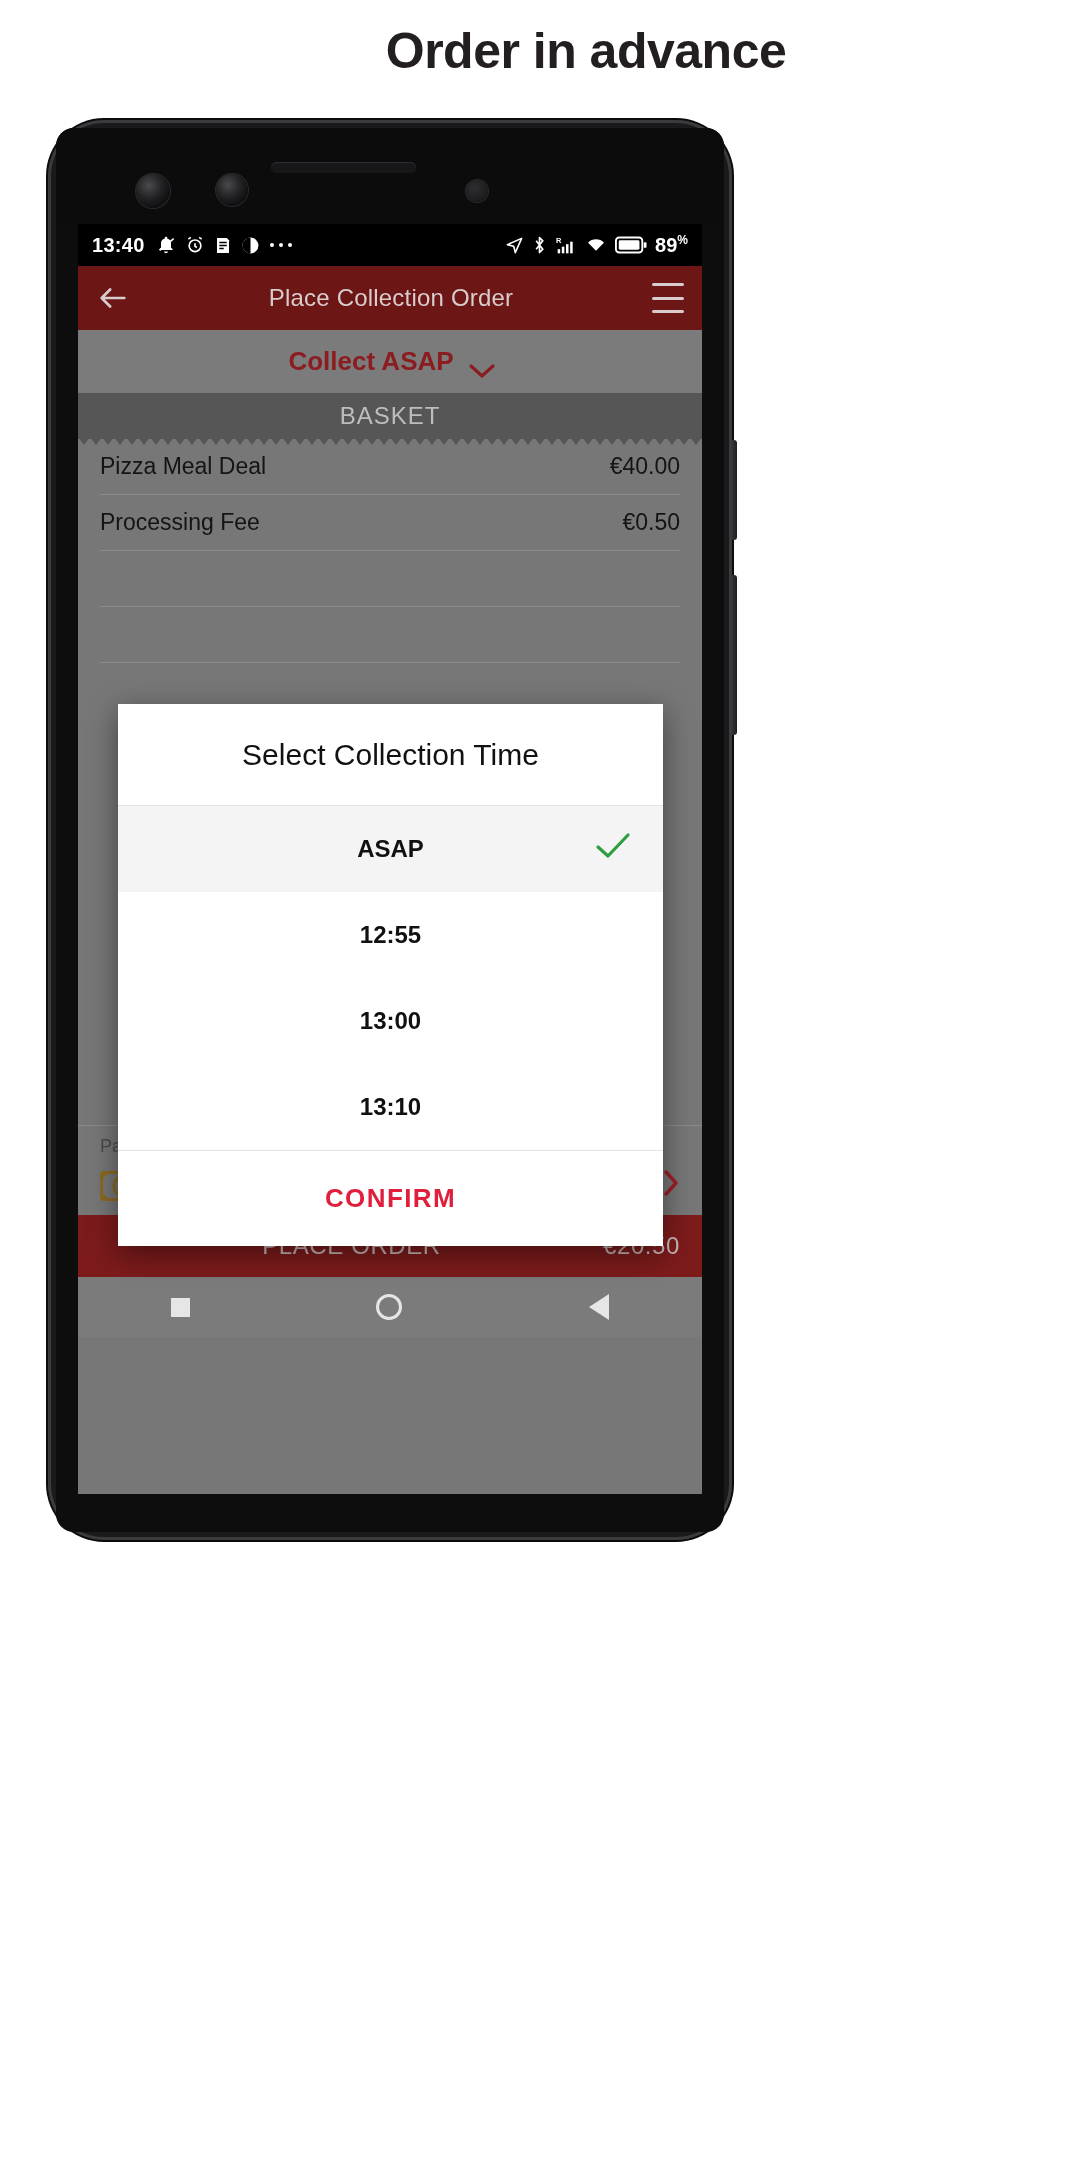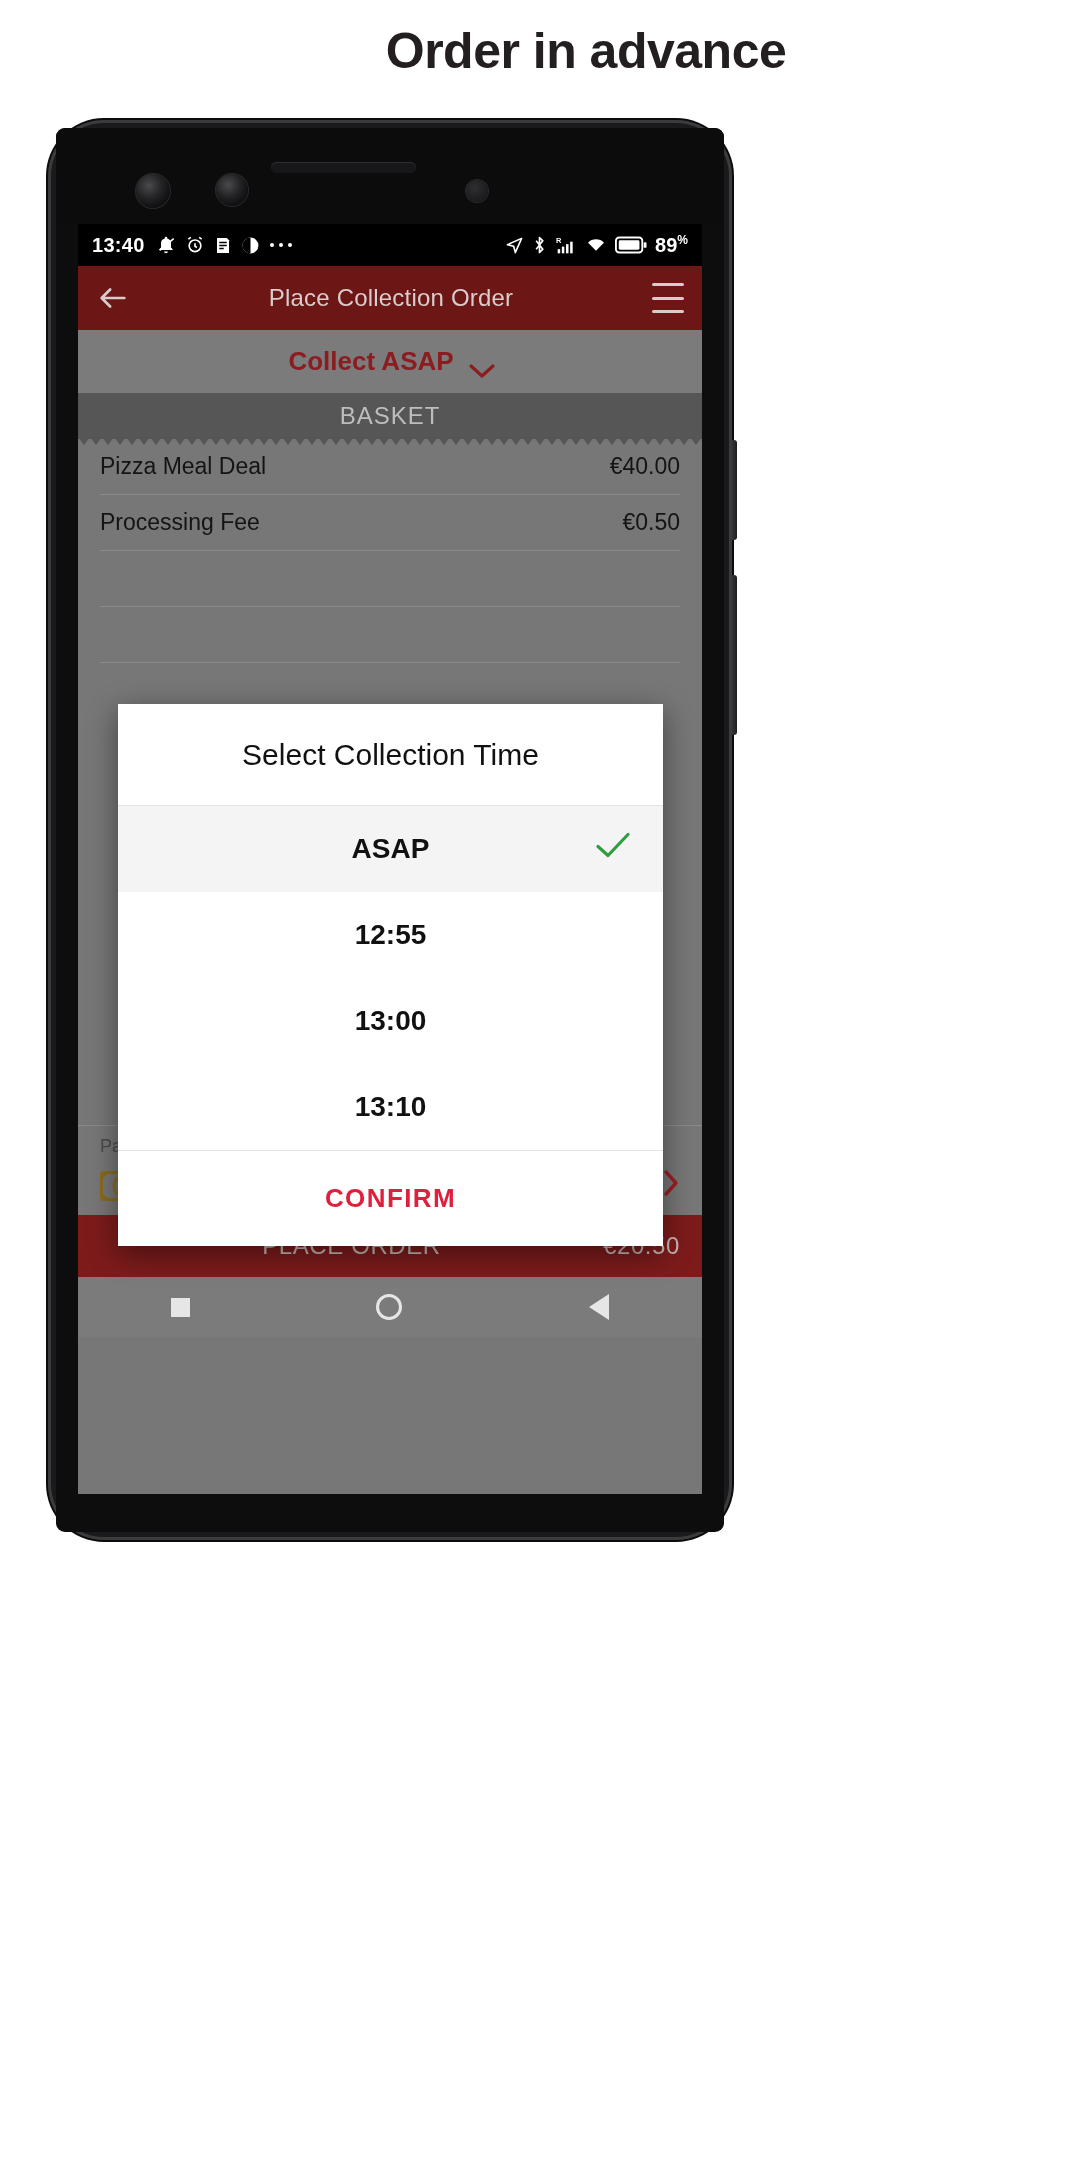--- a/index.html
+++ b/index.html
@@ -25,21 +25,21 @@
     position: absolute; left: 48px; top: 120px;
     width: 684px; height: 1420px;
     background: #1a1a1c;
     border-radius: 56px;
     box-shadow: inset 0 0 0 3px #3b3b3e, 0 0 0 2px #0b0b0c;
   }
   .phone-inner {
     position: absolute; left: 8px; top: 8px;
     width: 668px; height: 1404px;
     background: #0d0d0e;
-    border-radius: 9px;
+    border-radius: 18px;
     overflow: hidden;
   }
   
   .btn-side {
     position: absolute; right: -5px; width: 6px;
     background: linear-gradient(to right,#3a3a3d,#1d1d20);
     border-radius: 0 3px 3px 0;
   }
   .btn-power { top: 320px; height: 100px; }
   .btn-vol   { top: 455px; height: 160px; }
@@ -151,21 +151,21 @@
     width: 545px; background: #fff;
     box-shadow: 0 8px 28px rgba(0,0,0,0.45);
   }
   .dlg-title {
     text-align: center; font-size: 30px; color: #111;
     padding: 34px 0 33px 0; border-bottom: 1px solid #e3e3e3;
   }
   .dlg-list { padding: 0; }
   .dlg-opt {
     position: relative; height: 86px; display: flex; align-items: center;
-    justify-content: center; font-size: 28px; font-weight: bold; color: #111;
+    justify-content: center; font-size: 24px; font-weight: bold; color: #111;
   }
   .dlg-opt.selected { background: #f4f4f4; }
   .dlg-opt .check {
     position: absolute; right: 32px; top: 50%; transform: translateY(-50%);
   }
   .dlg-footer { border-top: 1px solid #e3e3e3; }
   .dlg-confirm {
     display: block; width: 100%; text-align: center;
     padding: 32px 0; background: #fff; border: 0;
     color: #e01f3d; font-size: 26px; font-weight: bold; letter-spacing: 1.4px;

